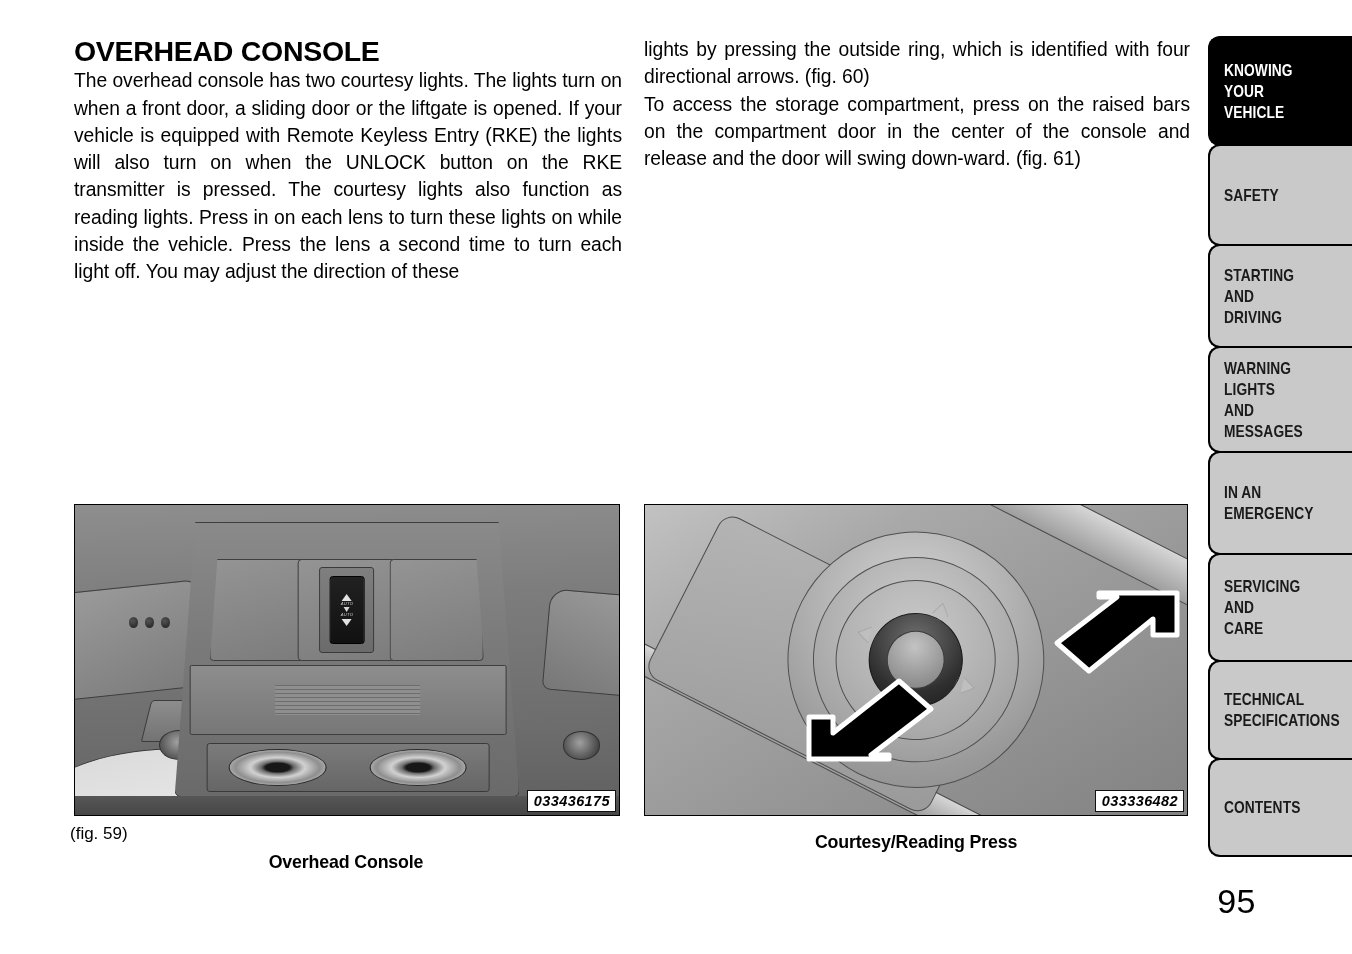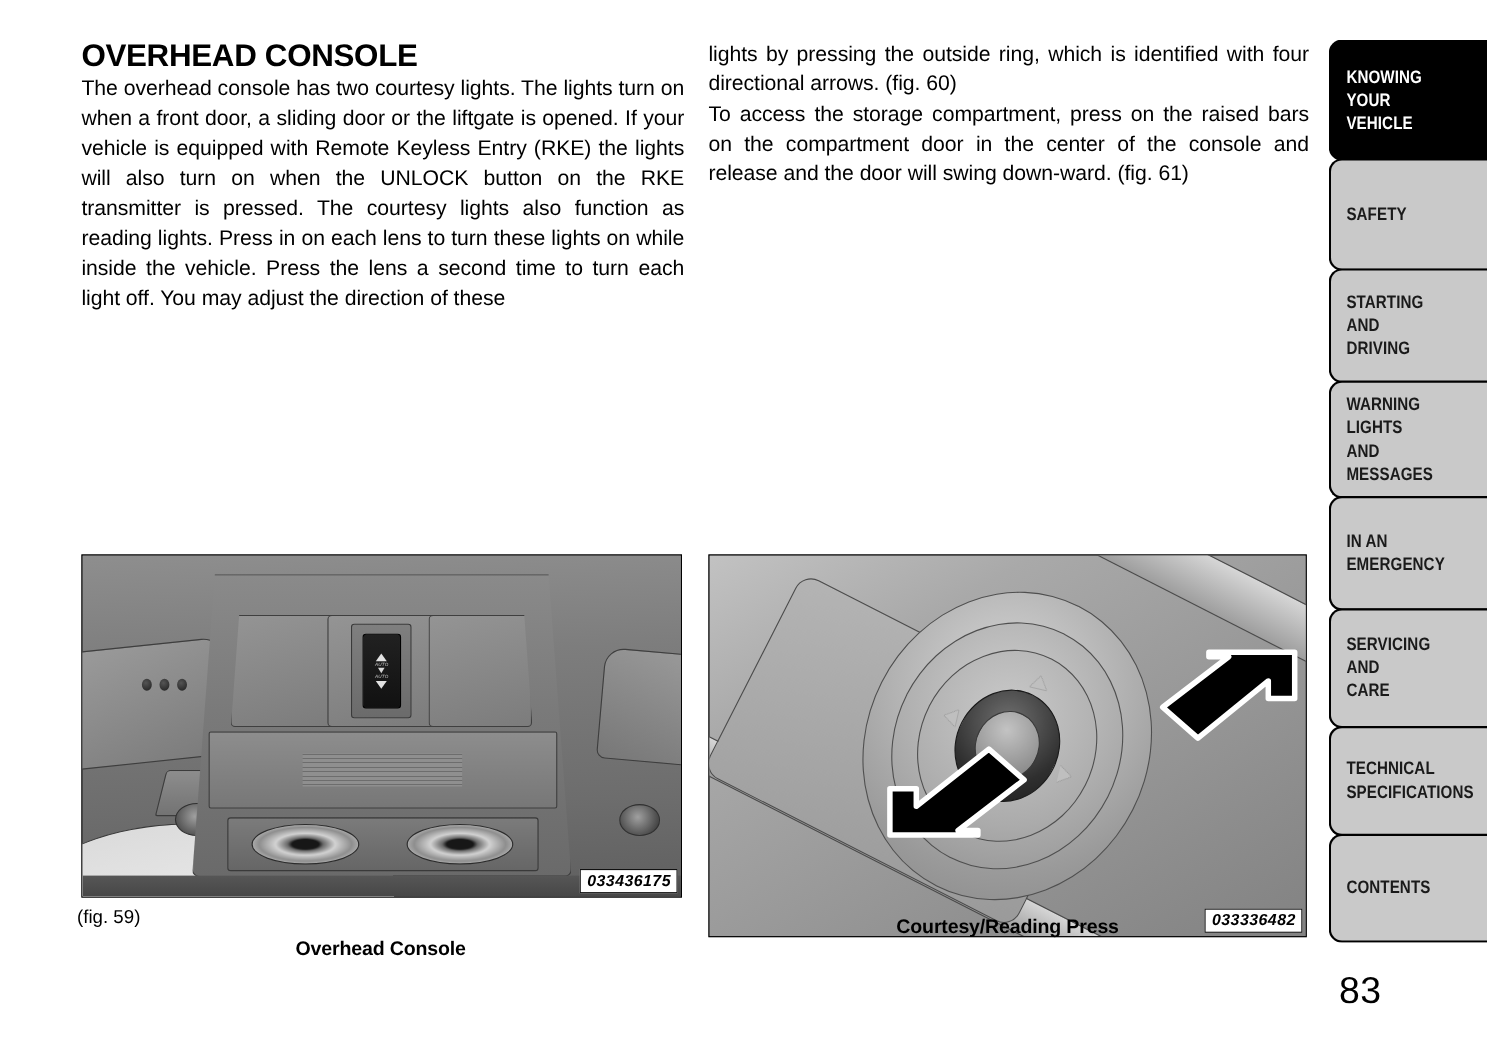--- a/index.html
+++ b/index.html
@@ -57,21 +57,21 @@
   
   .figure {
     position: absolute;
     border: 1.5px solid #000;
     box-sizing: border-box;
     overflow: hidden;
     background: #6f6f6f;
     font-style: italic;
   }
   #figure-59 { left: 74px;  top: 504px; width: 546px; height: 312px; }
-  #figure-60 { left: 644px; top: 504px; width: 544px; height: 348px; }
+  #figure-60 { left: 644px; top: 504px; width: 544px; height: 312px; }
 
   .fig-id {
     position: absolute;
     right: 3px;
     bottom: 3px;
     background: #ffffff;
     color: #000;
     font-size: 14.5px;
     font-weight: bold;
     font-family: "Liberation Sans", sans-serif;
@@ -563,15 +563,15 @@
     </div>
     <div class="tab" style="height:100px">
       <span class="tab-label">TECHNICAL
 SPECIFICATIONS</span>
     </div>
     <div class="tab" style="height:99px">
       <span class="tab-label">CONTENTS</span>
     </div>
   </div>
 
-  <div class="page-number">83</div>
+  <div class="page-number">95</div>
 
 </div>
 
 </body></html>

